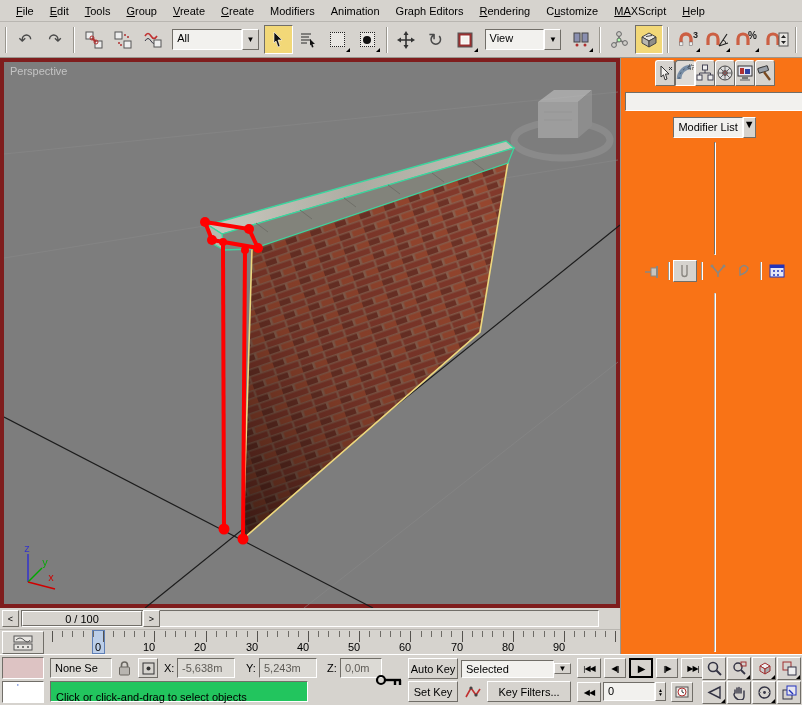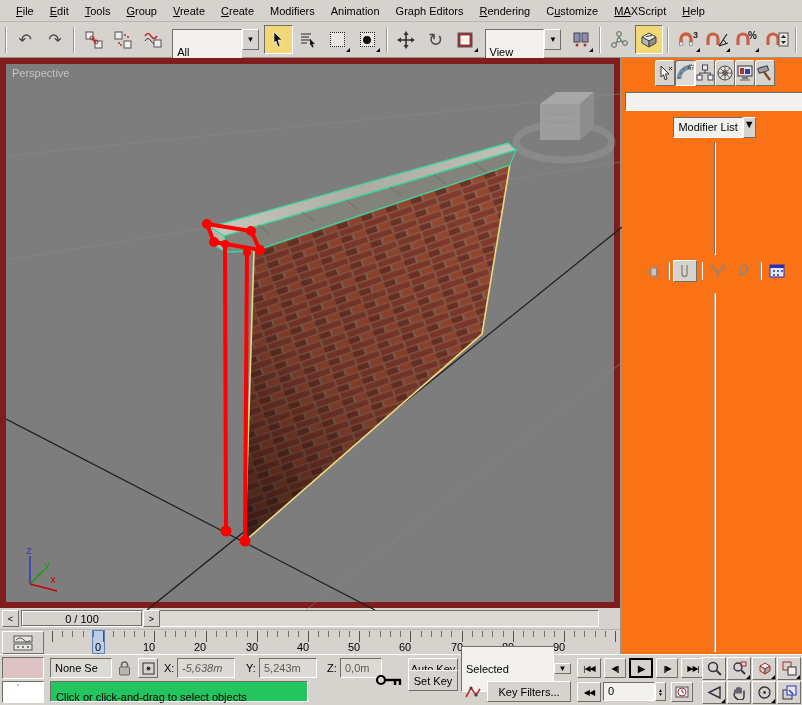--- a/index.html
+++ b/index.html
@@ -22,28 +22,28 @@
   
   .toolbar { height:36px; display:flex; align-items:center; padding:2px 2px;
              border-bottom:1px solid #9A978F; background:#D6D3CE; gap:1px; }
   .tbtn { width:29px; height:29px; display:flex; align-items:center; justify-content:center;
           background:#D6D3CE; border:1px solid #D6D3CE; position:relative; }
   .tbtn.active { background:#F2D878; border-color:#716E68 #FFF #FFF #716E68; }
   .tbtn.fly:after { content:""; position:absolute; right:1px; bottom:1px;
           border-left:4px solid transparent; border-bottom:4px solid #000; }
   .tsep { width:2px; height:26px; margin:0 3px; border-left:1px solid #9A978F; border-right:1px solid #FFF; }
   .combo { display:flex; height:21px; }
-  .combo .cfield { padding:16px 4px; overflow:hidden; white-space:nowrap; }
+  .combo .cfield { padding:2px 4px; overflow:hidden; white-space:nowrap; }
   .combo .carrow { width:17px; display:flex; align-items:center; justify-content:center; font-size:8px; }
   .uglyph { font-size:16px; line-height:1; color:#4A4A4A; }
 
   
   .main { display:flex; height:596px; }
   .leftcol { width:620px; display:flex; flex-direction:column; }
-  .viewport { width:620px; height:550px; border:6px solid #7f1d1d; background:#7D7D7D; position:relative; }
+  .viewport { width:620px; height:550px; border:4px solid #7f1d1d; background:#7D7D7D; position:relative; }
   .vp-label { position:absolute; left:6px; top:3px; color:#C4C4C4; font-size:11px; z-index:5; }
   .viewport svg { display:block; }
 
   
   .timeslider { height:21px; display:flex; align-items:center; gap:2px; padding:1px 2px;
                 background:#D6D3CE; }
   .ts-arrow { width:17px; height:17px; display:flex; align-items:center; justify-content:center; font-size:9px; }
   .ts-track { flex:1; height:17px; position:relative; }
   .ts-thumb { position:absolute; left:0px; top:0px; width:120px; height:15px;
               display:flex; align-items:center; justify-content:center; font-size:11px; }
@@ -86,21 +86,21 @@
   .listener-white { left:2px; top:26px; width:42px; height:22px; background:#FFFFFF; color:#4466CC; font-size:9px; padding-left:14px; }
   .sel-field { left:50px; top:3px; width:62px; height:20px; padding:3px 4px; white-space:nowrap; overflow:hidden; }
   .mini-btn { width:20px; height:20px; display:flex; align-items:center; justify-content:center; }
   .coord-label { top:7px; font-size:11px; }
   .coord-field { top:3px; height:20px; padding:3px 4px; color:#5E5B56; background:#DCDAD5;
                  border:1px solid; border-color:#716E68 #FFF #FFF #716E68; white-space:nowrap; overflow:hidden; }
   .prompt-field { left:50px; top:26px; width:258px; height:21px; padding:9px 5px; background:#22c55e;
                   border:1px solid; border-color:#716E68 #FFF #FFF #716E68; white-space:nowrap; }
   .tallkey { left:374px; top:4px; width:30px; height:42px; display:flex; align-items:center; justify-content:center; }
   .ak-btn { left:408px; top:3px; width:50px; height:21px; display:flex; align-items:center; justify-content:center; }
-  .sk-btn { left:408px; top:15px; width:50px; height:21px; display:flex; align-items:center; justify-content:center; }
+  .sk-btn { left:408px; top:26px; width:50px; height:21px; display:flex; align-items:center; justify-content:center; }
   .selmode { left:461px; top:3px; width:110px;align-items:center; }
   .curve-btn { left:461px; top:26px; width:23px; height:21px; display:flex; align-items:center; justify-content:center; position:absolute; }
   .kf-btn { left:487px; top:26px; width:84px; height:21px; display:flex; align-items:center; justify-content:center; font-size:11px;text-align:center; }
   .pb { height:20px; display:flex; align-items:center; justify-content:center; font-size:8px; letter-spacing:-1px; white-space:nowrap; }
   .frame-field { left:603px; top:27px; width:52px; height:19px; padding:2px 4px; }
   .spin { left:655px; top:27px; width:11px; height:19px; display:flex; flex-direction:column; font-size:5px; line-height:4px;
           align-items:center; justify-content:center; }
   .navgrid { position:absolute; left:702px; top:2px; display:grid; grid-template-columns:repeat(4,24px);
              grid-auto-rows:23px; gap:1px; }
   .navbtn { display:flex; align-items:center; justify-content:center; background:#D6D3CE; position:relative; }
@@ -513,21 +513,21 @@
           <path d="M3.5,6 V4 a3,3 0 0 1 6,0 V6" fill="none" stroke="#6A6761" stroke-width="1.6"></path>
         </svg>
     </div>
     <div class="sb-abs mini-btn raised" style="left:138px; top:3px;">
       <svg width="13" height="13">
           <rect x="1" y="1" width="11" height="11" fill="none" stroke="#333"></rect>
           <circle cx="6.5" cy="6.5" r="2" fill="#333"></circle>
         </svg>
     </div>
     <span class="sb-abs coord-label" style="left:164px;">X:</span>
-    <div class="sb-abs coord-field" style="left:177px; width:58px;font-style:italic;">-5,638m</div>
+    <div class="sb-abs coord-field" style="left:177px; width:58px;">-5,638m</div>
     <span class="sb-abs coord-label" style="left:246px;">Y:</span>
     <div class="sb-abs coord-field" style="left:259px; width:58px;">5,243m</div>
     <span class="sb-abs coord-label" style="left:327px;">Z:</span>
     <div class="sb-abs coord-field" style="left:340px; width:42px;">0,0m</div>
     <div class="sb-abs prompt-field">Click or click-and-drag to select objects</div>
 
     <div class="sb-abs tallkey">
       <svg width="28" height="18">
           <circle cx="6" cy="9" r="4" fill="none" stroke="#000" stroke-width="2.2"></circle>
           <line x1="10" y1="9" x2="26" y2="9" stroke="#000" stroke-width="2.4"></line>

